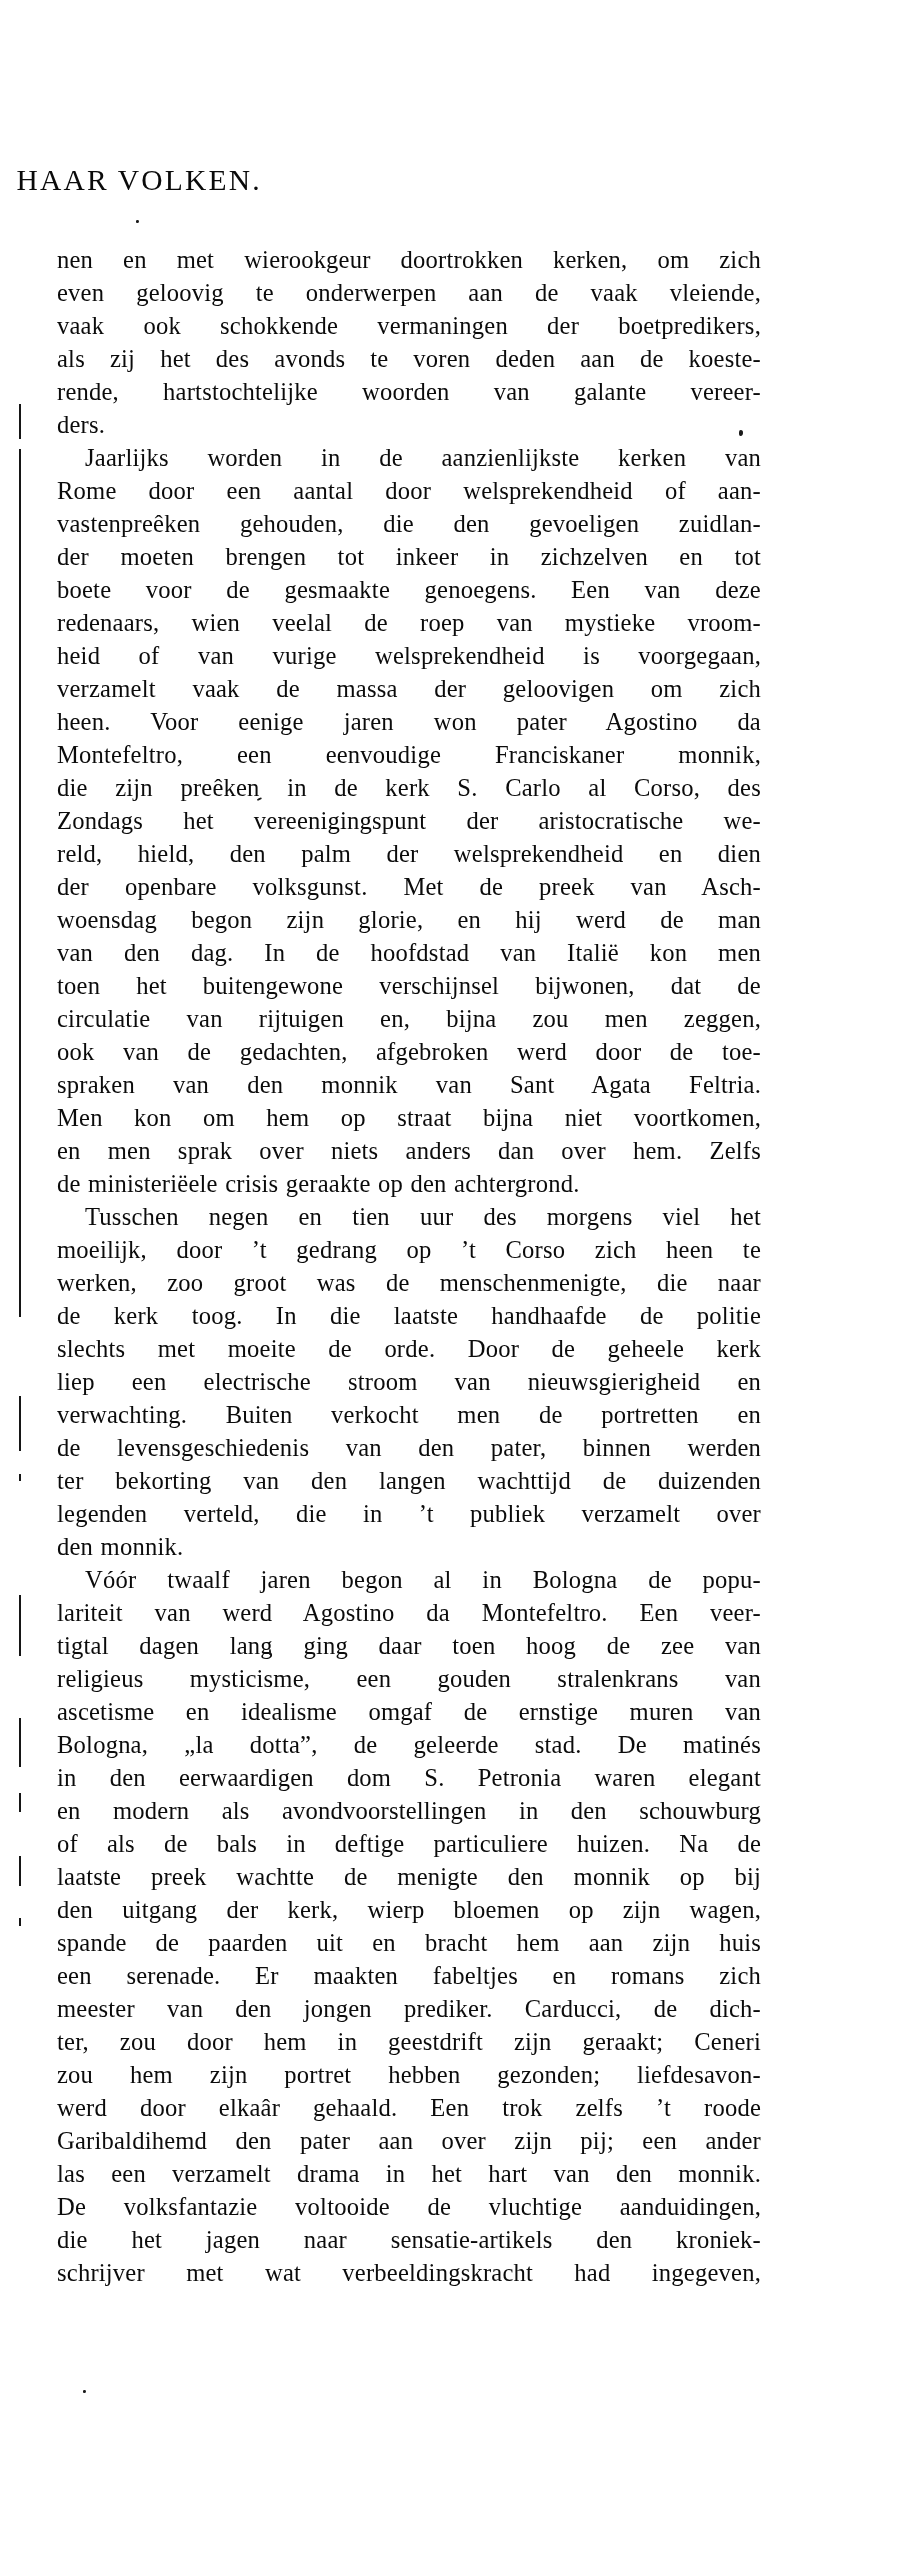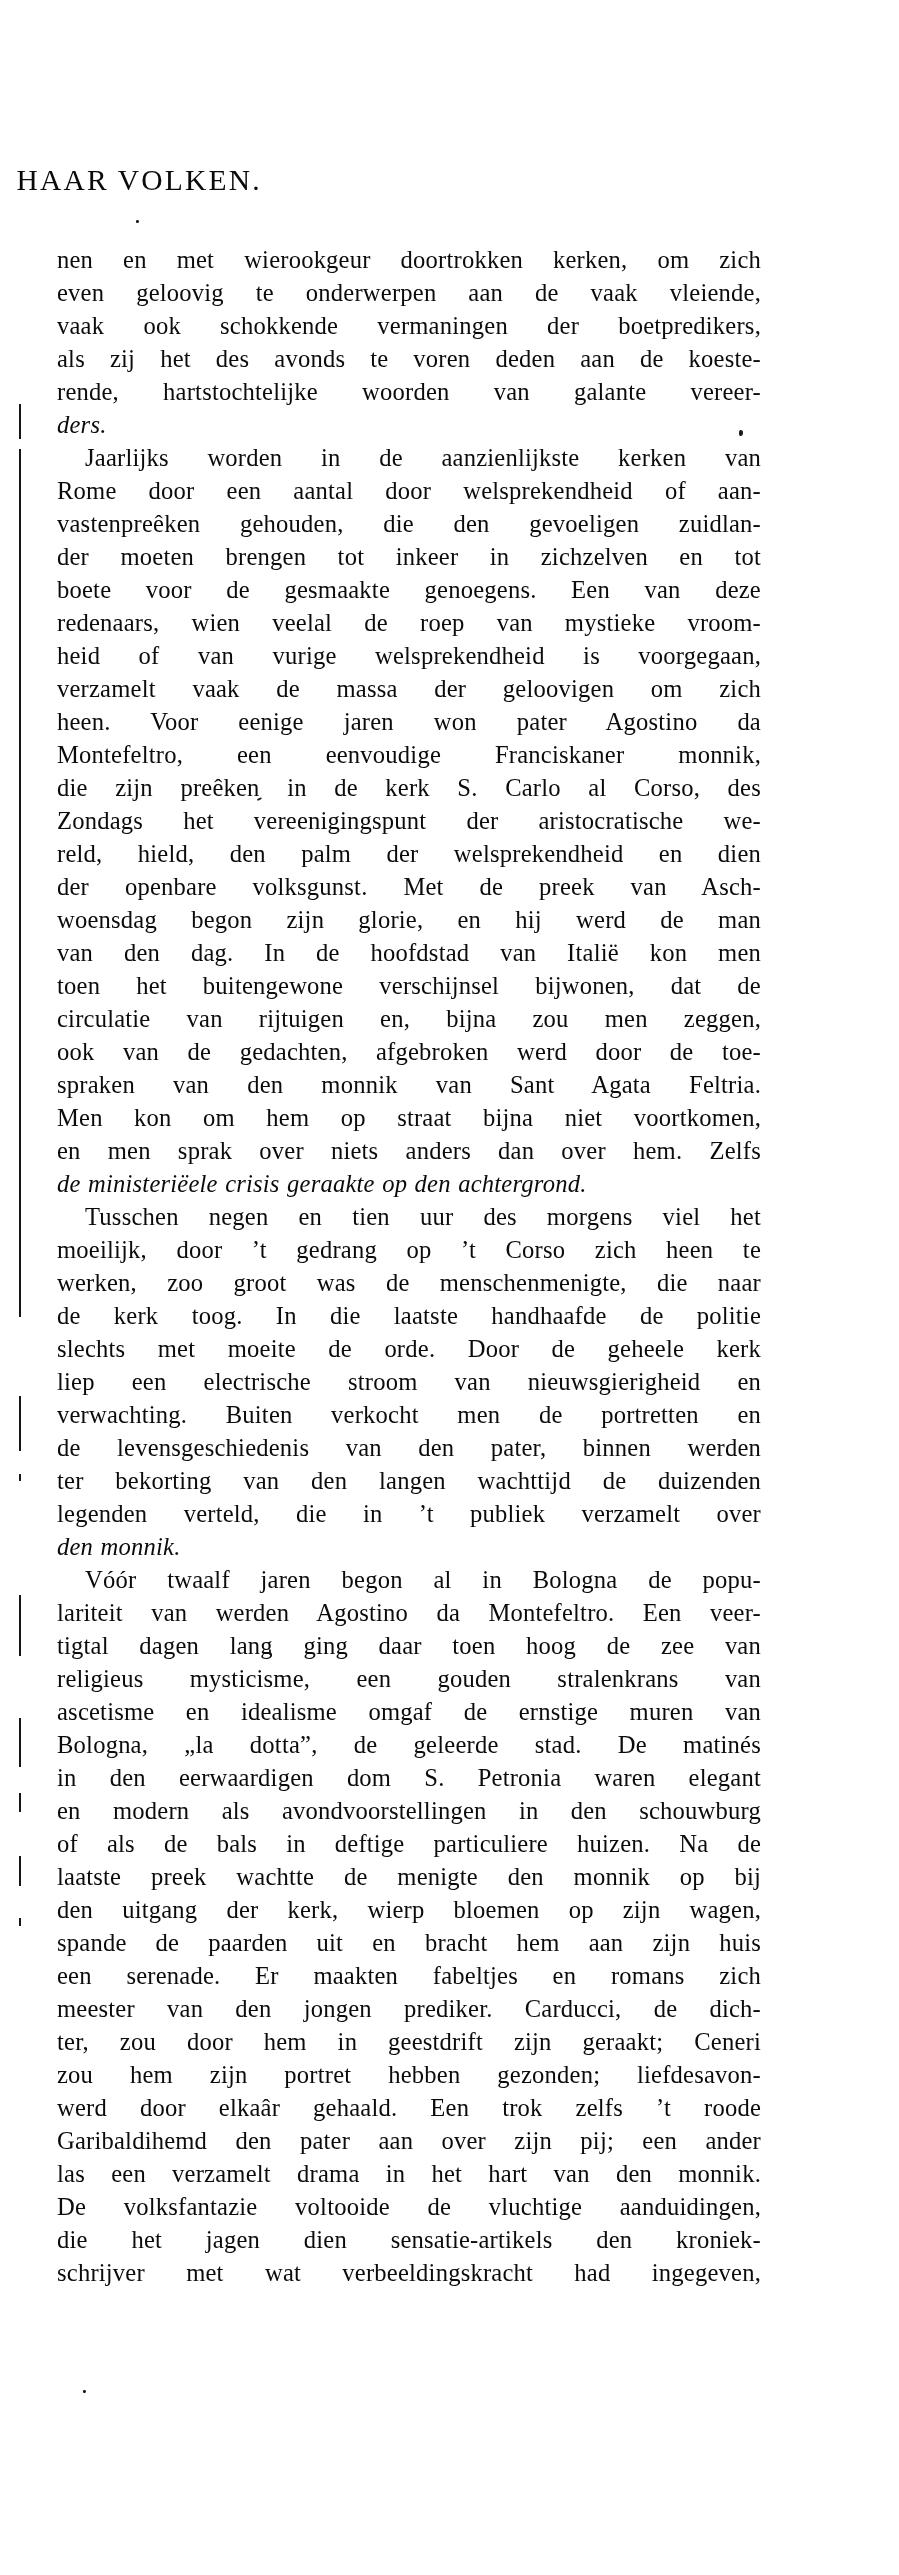--- a/index.html
+++ b/index.html
@@ -34,21 +34,20 @@
   .line {
     text-align: justify;
     text-align-last: justify;
     white-space: normal;
     height: 33px;
   }
   .line.indent { text-indent: 28px; }
   .line.end {
     text-align: left;
     text-align-last: left;
-    font-style: italic;
   }
   
   .edge-mark {
     position: absolute;
     left: 19px; width: 1.6px;
     background: #161616;
   }
   .speck { position: absolute; background: #1a1a1a; border-radius: 45% 55% 60% 40%; }
 </style>
 </head>
@@ -104,40 +103,40 @@
       <div class="line">liep een electrische stroom van nieuwsgierigheid en</div>
       <div class="line">verwachting. Buiten verkocht men de portretten en</div>
       <div class="line">de levensgeschiedenis van den pater, binnen werden</div>
       <div class="line">ter bekorting van den langen wachttijd de duizenden</div>
       <div class="line">legenden verteld, die in ’t publiek verzamelt over</div>
       <div class="line end">den monnik.</div>
     </div>
 
     <div class="para">
       <div class="line indent">Vóór twaalf jaren begon al in Bologna de popu-</div>
-      <div class="line">lariteit van werden Agostino da Montefeltro. Een veer-</div>
+      <div class="line">lariteit van werd Agostino da Montefeltro. Een veer-</div>
       <div class="line">tigtal dagen lang ging daar toen hoog de zee van</div>
       <div class="line">religieus mysticisme, een gouden stralenkrans van</div>
       <div class="line">ascetisme en idealisme omgaf de ernstige muren van</div>
       <div class="line">Bologna, „la dotta”, de geleerde stad. De matinés</div>
       <div class="line">in den eerwaardigen dom S. Petronia waren elegant</div>
       <div class="line">en modern als avondvoorstellingen in den schouwburg</div>
       <div class="line">of als de bals in deftige particuliere huizen. Na de</div>
       <div class="line">laatste preek wachtte de menigte den monnik op bij</div>
       <div class="line">den uitgang der kerk, wierp bloemen op zijn wagen,</div>
       <div class="line">spande de paarden uit en bracht hem aan zijn huis</div>
       <div class="line">een serenade. Er maakten fabeltjes en romans zich</div>
       <div class="line">meester van den jongen prediker. Carducci, de dich-</div>
       <div class="line">ter, zou door hem in geestdrift zijn geraakt; Ceneri</div>
       <div class="line">zou hem zijn portret hebben gezonden; liefdesavon-</div>
       <div class="line">werd door elkaâr gehaald. Een trok zelfs ’t roode</div>
       <div class="line">Garibaldihemd den pater aan over zijn pij; een ander</div>
       <div class="line">las een verzamelt drama in het hart van den monnik.</div>
       <div class="line">De volksfantazie voltooide de vluchtige aanduidingen,</div>
-      <div class="line">die het jagen dien sensatie-artikels den kroniek-</div>
+      <div class="line">die het jagen naar sensatie-artikels den kroniek-</div>
       <div class="line">schrijver met wat verbeeldingskracht had ingegeven,</div>
     </div>
 
   </div>
 
   <div class="edge-mark" style="top:404px;  height:35px;"></div>
   <div class="edge-mark" style="top:449px;  height:868px;"></div>
   <div class="edge-mark" style="top:1396px; height:55px;"></div>
   <div class="edge-mark" style="top:1474px; height:6.5px;"></div>
   <div class="edge-mark" style="top:1595px; height:61px;"></div>

